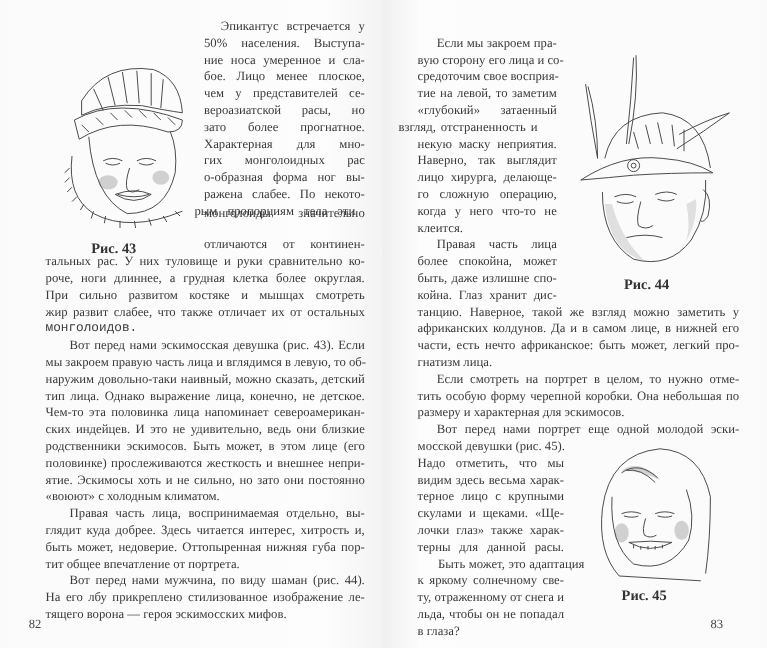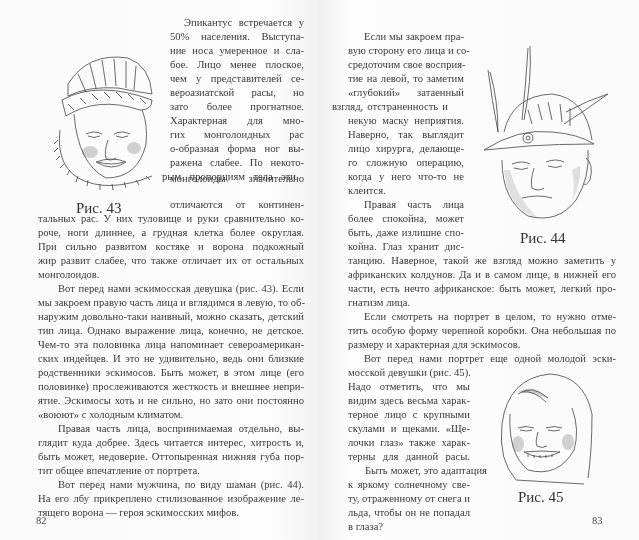--- a/index.html
+++ b/index.html
@@ -5,21 +5,21 @@
   html,body{margin:0;padding:0;background:#fff;}
   body{width:639px;height:540px;position:relative;overflow:hidden;
        font-family:"Liberation Serif","DejaVu Serif",serif;color:#3a3a3a;}
   .spread{position:absolute;left:0;top:0;width:639px;height:540px;background:#fcfcfc;}
   .page{position:absolute;top:0;height:540px;}
   .page.left{left:0;width:318px;background:linear-gradient(to right,#fafafa 0%,#fdfdfd 85%,#f3f3f3 100%);}
   .page.right{left:318px;width:321px;background:linear-gradient(to right,#efefef 0%,#fdfdfd 10%,#fafafa 100%);}
   .line{position:absolute;font-size:10.6px;line-height:13.5px;white-space:nowrap;text-align:justify;text-align-last:justify;}
   .line.last{text-align-last:left;}
   .fig{position:absolute;}
-  .cap{position:absolute;font-size:15px;font-weight:normal;color:#333;}
+  .cap{position:absolute;font-size:12px;font-weight:bold;color:#333;}
   .pnum{position:absolute;font-size:10.5px;color:#444;}
   svg{display:block;}
 </style>
 </head>
 <body>
 
 <div class="spread">
 
   <div class="page left">
 
@@ -63,43 +63,43 @@
       <div class="line" style="left:170px;top:142px;width:134px;">о-образная форма ног вы-</div>
       <div class="line" style="left:170px;top:156px;width:134px;">ражена слабее. По некото-</div>
       <div class="line" style="left:162px;top:170px;width:134px;">рым пропорциям тела эти</div>
       <div class="line" style="left:170px;top:172px;width:134px;">монголоиды значительно</div>
       <div class="line" style="left:170px;top:198px;width:134px;">отличаются от континен-</div>
     </div>
 
     <div>
       <div class="line" style="left:38px;top:212px;width:266px;">тальных рас. У них туловище и руки сравнительно ко-</div>
       <div class="line" style="left:38px;top:226px;width:266px;">роче, ноги длиннее, а грудная клетка более округлая.</div>
-      <div class="line" style="left:38px;top:240px;width:266px;">При сильно развитом костяке и ворона подкожный</div>
+      <div class="line" style="left:38px;top:240px;width:266px;">При сильно развитом костяке и мышцах смотреть</div>
       <div class="line" style="left:38px;top:254px;width:266px;">жир развит слабее, что также отличает их от остальных</div>
-      <div class="line last" style="left:38px;top:268px;width:266px;">монголоидов.</div>
+      <div class="line last" style="left:38px;top:268px;width:266px;font-family:Liberation Mono, monospace;">монголоидов.</div>
       <div class="line" style="left:58px;top:282px;width:246px;">Вот перед нами эскимосская девушка (рис. 43). Если</div>
       <div class="line" style="left:38px;top:296px;width:266px;">мы закроем правую часть лица и вглядимся в левую, то об-</div>
       <div class="line" style="left:38px;top:310px;width:266px;">наружим довольно-таки наивный, можно сказать, детский</div>
       <div class="line" style="left:38px;top:324px;width:266px;">тип лица. Однако выражение лица, конечно, не детское.</div>
       <div class="line" style="left:38px;top:338px;width:266px;">Чем-то эта половинка лица напоминает североамерикан-</div>
       <div class="line" style="left:38px;top:352px;width:266px;">ских индейцев. И это не удивительно, ведь они близкие</div>
       <div class="line" style="left:38px;top:366px;width:266px;">родственники эскимосов. Быть может, в этом лице (его</div>
       <div class="line" style="left:38px;top:380px;width:266px;">половинке) прослеживаются жесткость и внешнее непри-</div>
       <div class="line" style="left:38px;top:394px;width:266px;">ятие. Эскимосы хоть и не сильно, но зато они постоянно</div>
       <div class="line last" style="left:38px;top:408px;width:266px;">«воюют» с холодным климатом.</div>
       <div class="line" style="left:58px;top:422px;width:246px;">Правая часть лица, воспринимаемая отдельно, вы-</div>
       <div class="line" style="left:38px;top:436px;width:266px;">глядит куда добрее. Здесь читается интерес, хитрость и,</div>
       <div class="line" style="left:38px;top:450px;width:266px;">быть может, недоверие. Оттопыренная нижняя губа пор-</div>
       <div class="line last" style="left:38px;top:464px;width:266px;">тит общее впечатление от портрета.</div>
       <div class="line" style="left:58px;top:478px;width:246px;">Вот перед нами мужчина, по виду шаман (рис. 44).</div>
       <div class="line" style="left:38px;top:492px;width:266px;">На его лбу прикреплено стилизованное изображение ле-</div>
       <div class="line last" style="left:38px;top:506px;width:266px;">тящего ворона — героя эскимосских мифов.</div>
     </div>
 
-    <div class="pnum" style="left:36px;top:515px;">82</div>
+    <div class="pnum" style="left:24px;top:515px;">82</div>
   </div>
 
   <div class="page right">
 
     <div>
       <div class="line" style="left:30px;top:30px;width:116px;text-indent:16px;">Если мы закроем пра-</div>
       <div class="line" style="left:30px;top:44px;width:116px;">вую сторону его лица и со-</div>
       <div class="line" style="left:30px;top:58px;width:116px;">средоточим свое восприя-</div>
       <div class="line" style="left:30px;top:72px;width:116px;">тие на левой, то заметим</div>
       <div class="line" style="left:30px;top:86px;width:116px;">«глубокий» затаенный</div>

